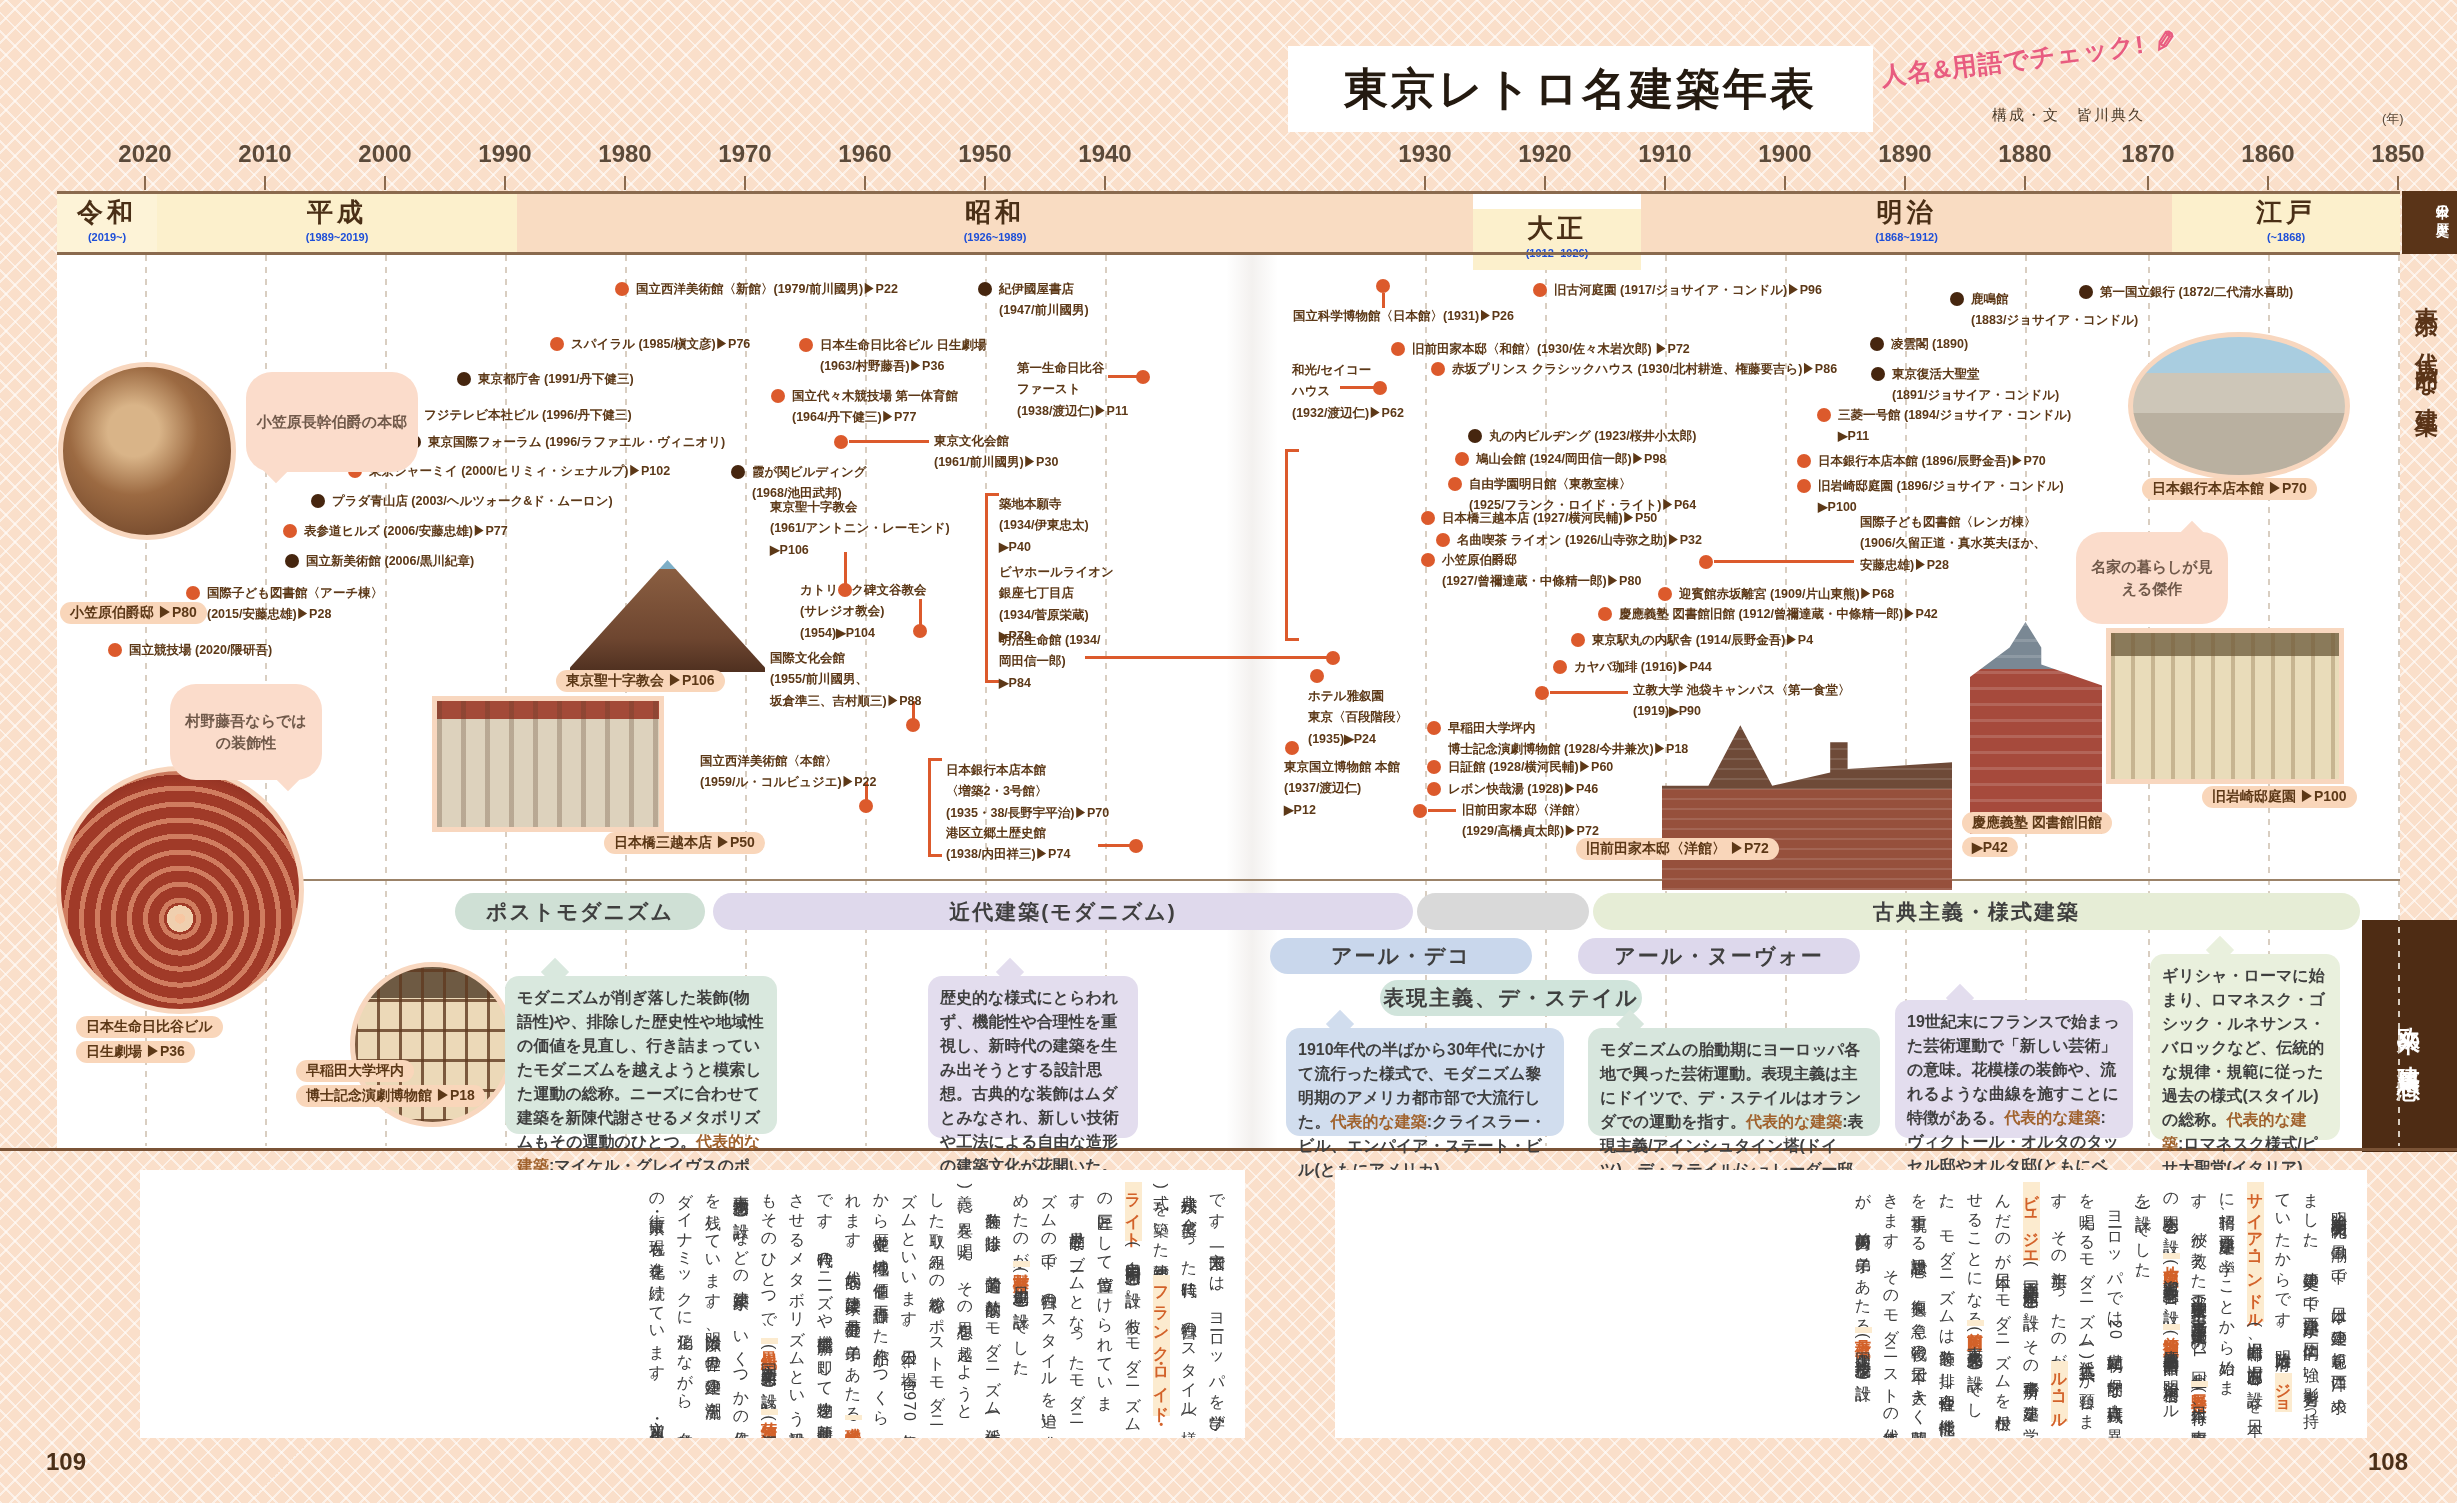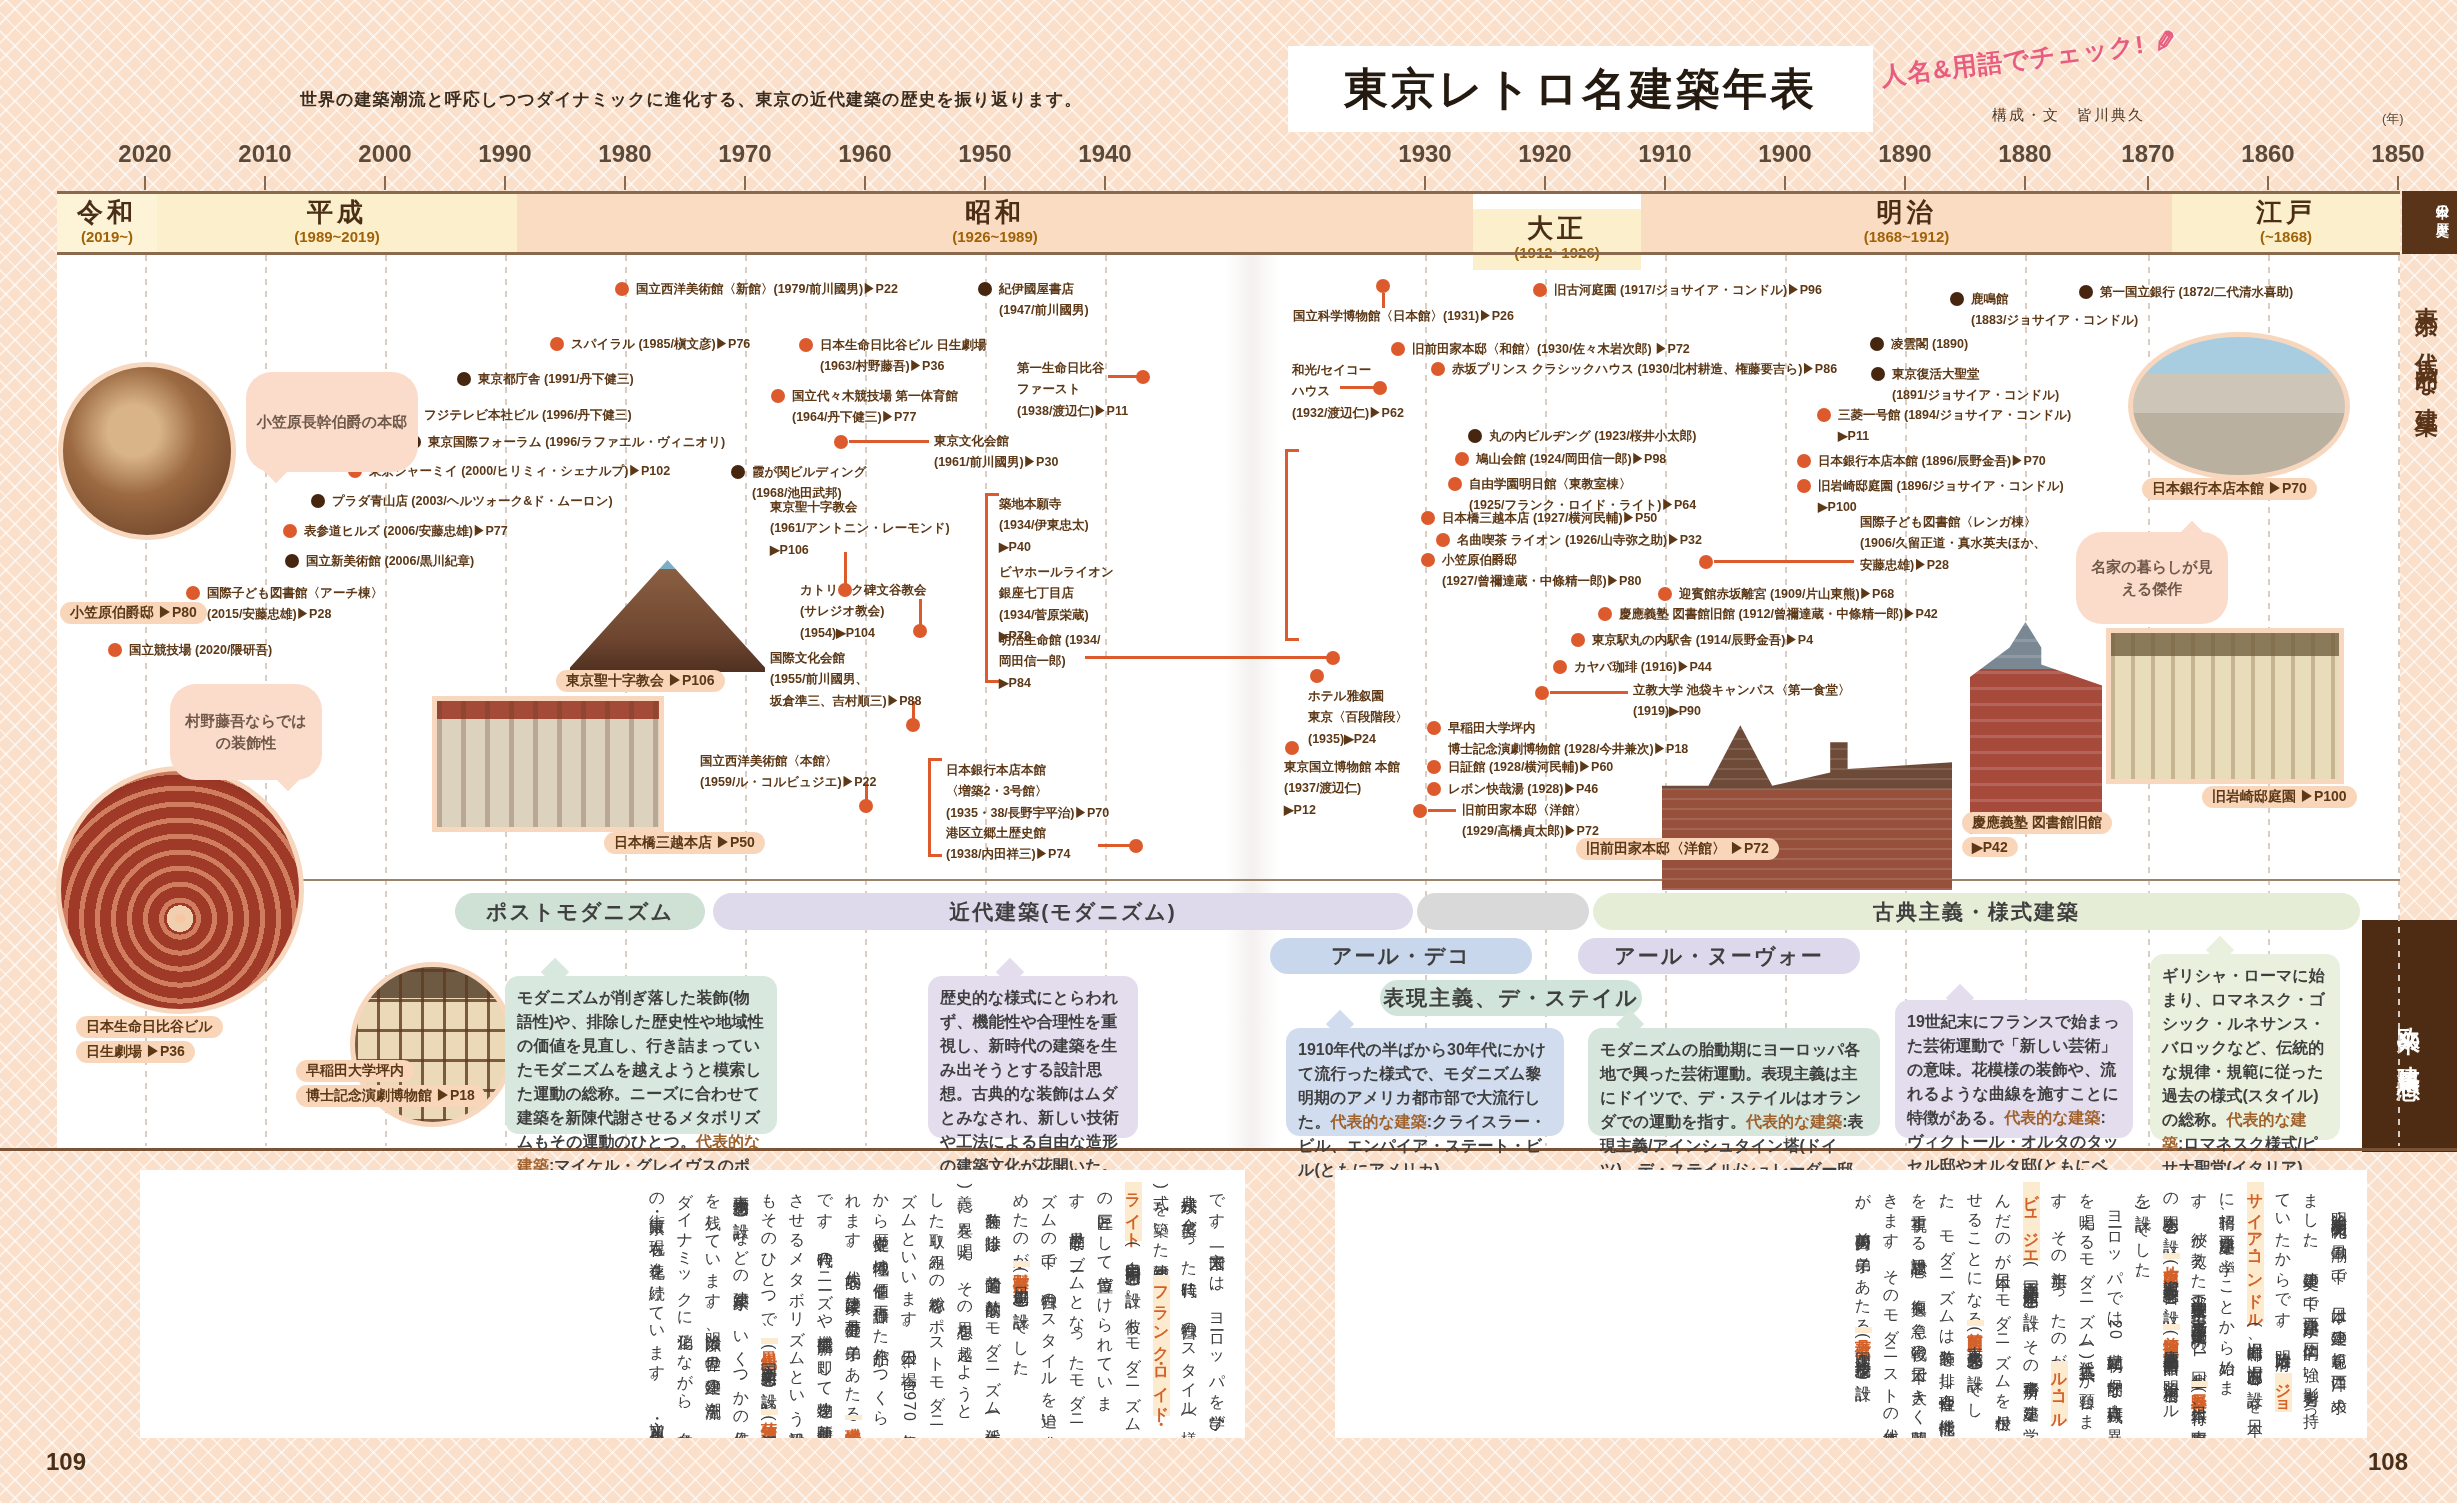--- a/index.html
+++ b/index.html
@@ -26,21 +26,21 @@
   .credit{position:absolute;left:1992px;top:106px;font-size:15px;color:#4a3a28;letter-spacing:2px;}
   .year-unit{position:absolute;left:2382px;top:110px;font-size:13px;color:#5b4a3a;}
   
   .year{position:absolute;top:140px;text-align:center;font-size:24px;font-weight:bold;color:#5b4a3a;}
   .tick{position:absolute;background:#8a6a4e;}
   .grid{position:absolute;width:2px;background:repeating-linear-gradient(180deg,#d9cec1 0 6px,rgba(0,0,0,0) 6px 12px);}
   .rule{position:absolute;}
   
   .era{position:absolute;top:193px;height:61px;text-align:center;padding-top:4px;}
   .era-n{font-size:26px;font-weight:bold;color:#4a2f16;letter-spacing:4px;line-height:30px;}
-  .era-r{font-size:15px;font-weight:bold;color:#a16207;line-height:20px;}
+  .era-r{font-size:11px;font-weight:bold;color:#1d4ed8;line-height:20px;}
   .jp-history{position:absolute;left:2402px;top:191px;width:55px;height:63px;background:#5a3418;color:#fff;
     writing-mode:vertical-rl;text-orientation:upright;font-size:13px;font-weight:bold;line-height:26px;
     padding:4px 2px;letter-spacing:1px;}
   .tokyo-label{position:absolute;left:2412px;top:288px;writing-mode:vertical-rl;text-orientation:upright;
     font-size:23px;font-weight:bold;color:#5a3418;letter-spacing:7px;}
   .western-box{position:absolute;left:2362px;top:920px;width:95px;height:232px;background:#4e2c14;color:#fff;
     writing-mode:vertical-rl;text-orientation:upright;font-size:23px;font-weight:bold;letter-spacing:4px;
     display:flex;align-items:center;justify-content:center;}
   
   .entry{position:absolute;font-size:12.5px;font-weight:bold;color:#5c3817;line-height:1.7;white-space:nowrap;}
@@ -96,21 +96,20 @@
   .article .hl{color:#d3622a;background:#fcebcf;font-weight:bold;}
   .pageno{position:absolute;top:1448px;font-size:24px;font-weight:bold;color:#4a2f18;}
 </style>
 </head>
 <body>
 
 <div id="root">
   <div class="white-main"></div>
   <div class="gutter"></div>
 
-  <div class="intro" style="top:88px">世界の建築潮流と呼応しつつダイナミックに進化する、東京の近代建築の歴史を振り返ります。</div>
 
   <div class="title-box">
     <span>東京レトロ名建築年表</span>
   </div>
   <div class="check-note">
     <span>人名&amp;用語でチェック!</span><span class="pencil">✎</span>
   </div>
   <div class="credit">構成・文　皆川典久</div>
   <div class="year-unit">(年)</div>
 

